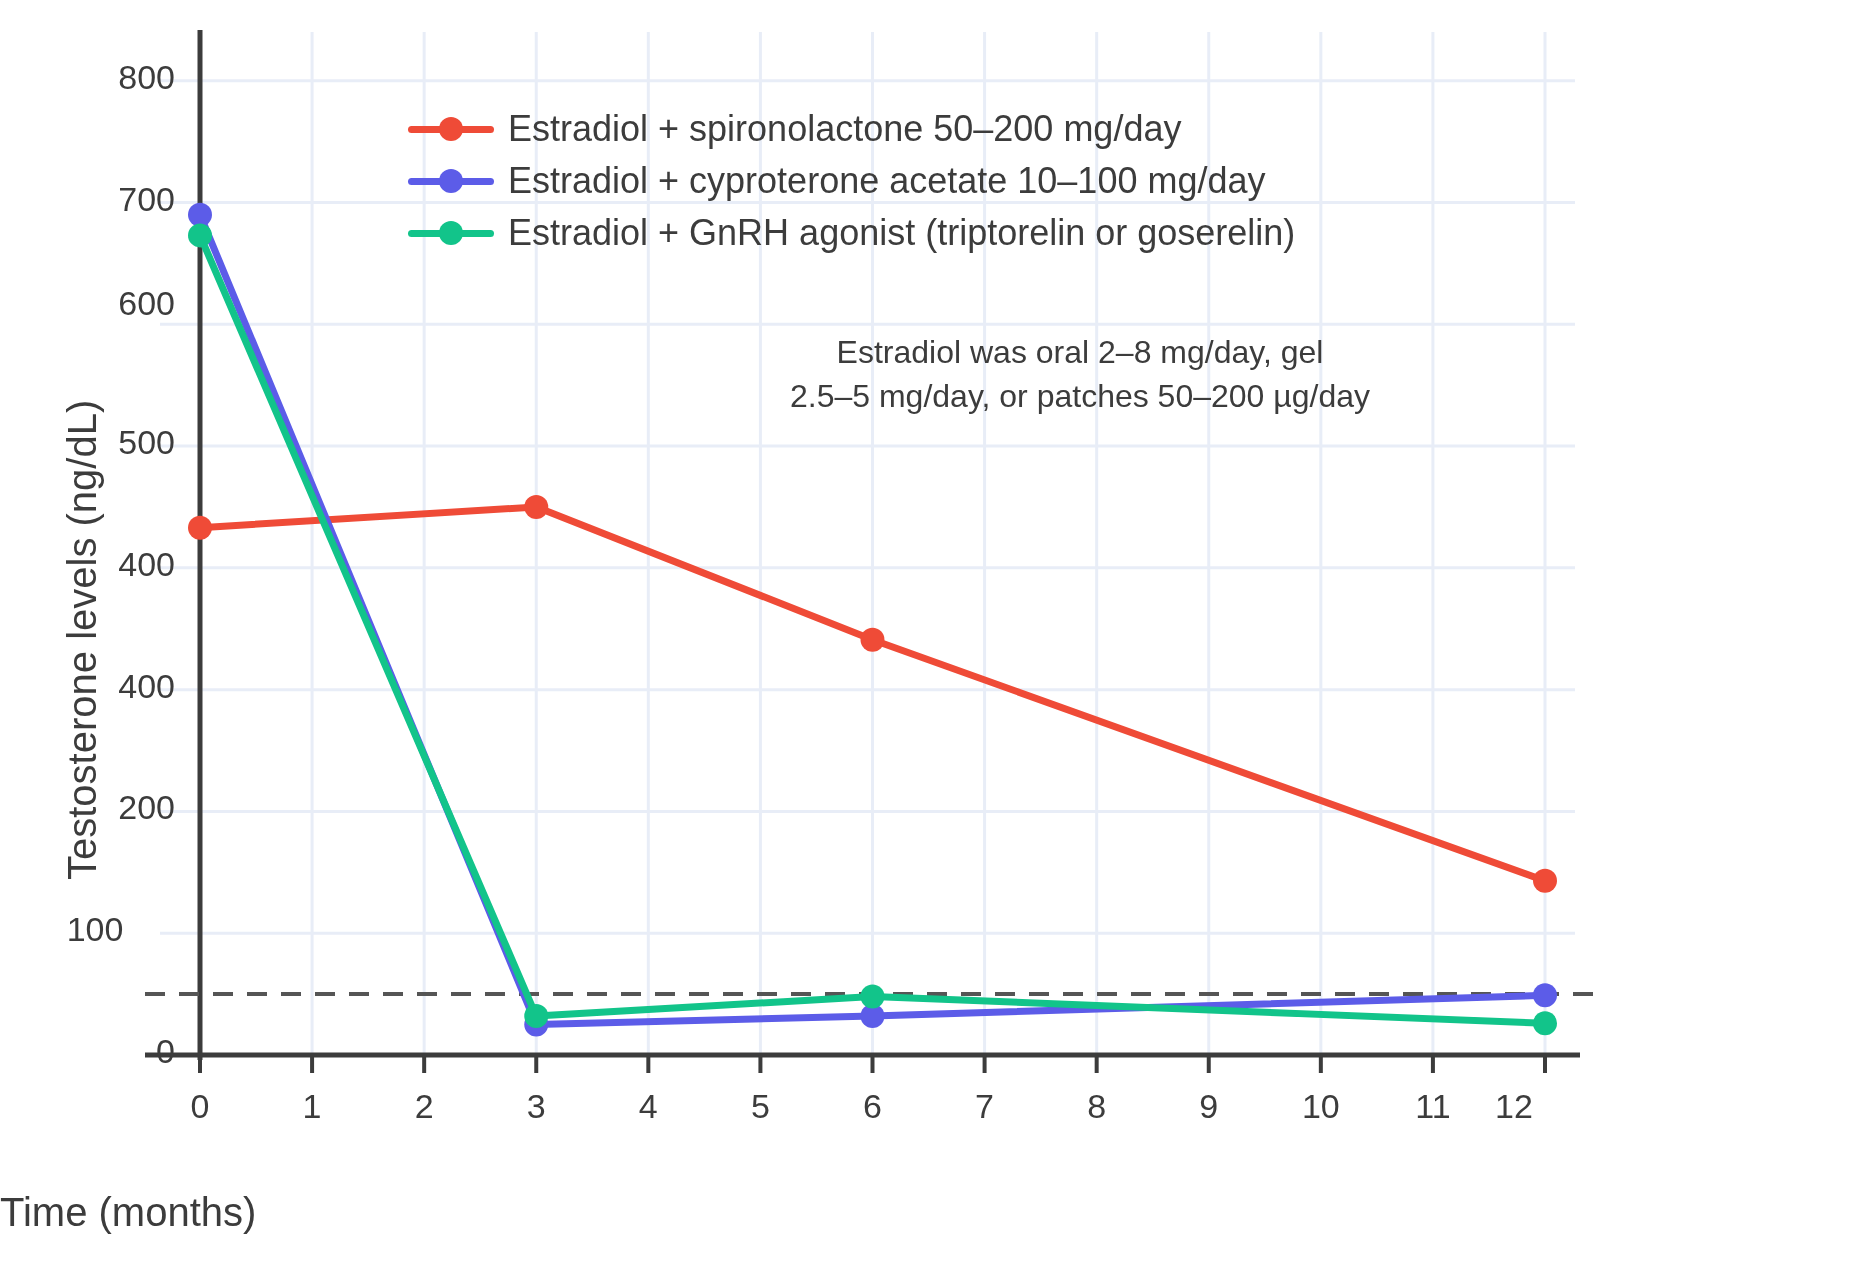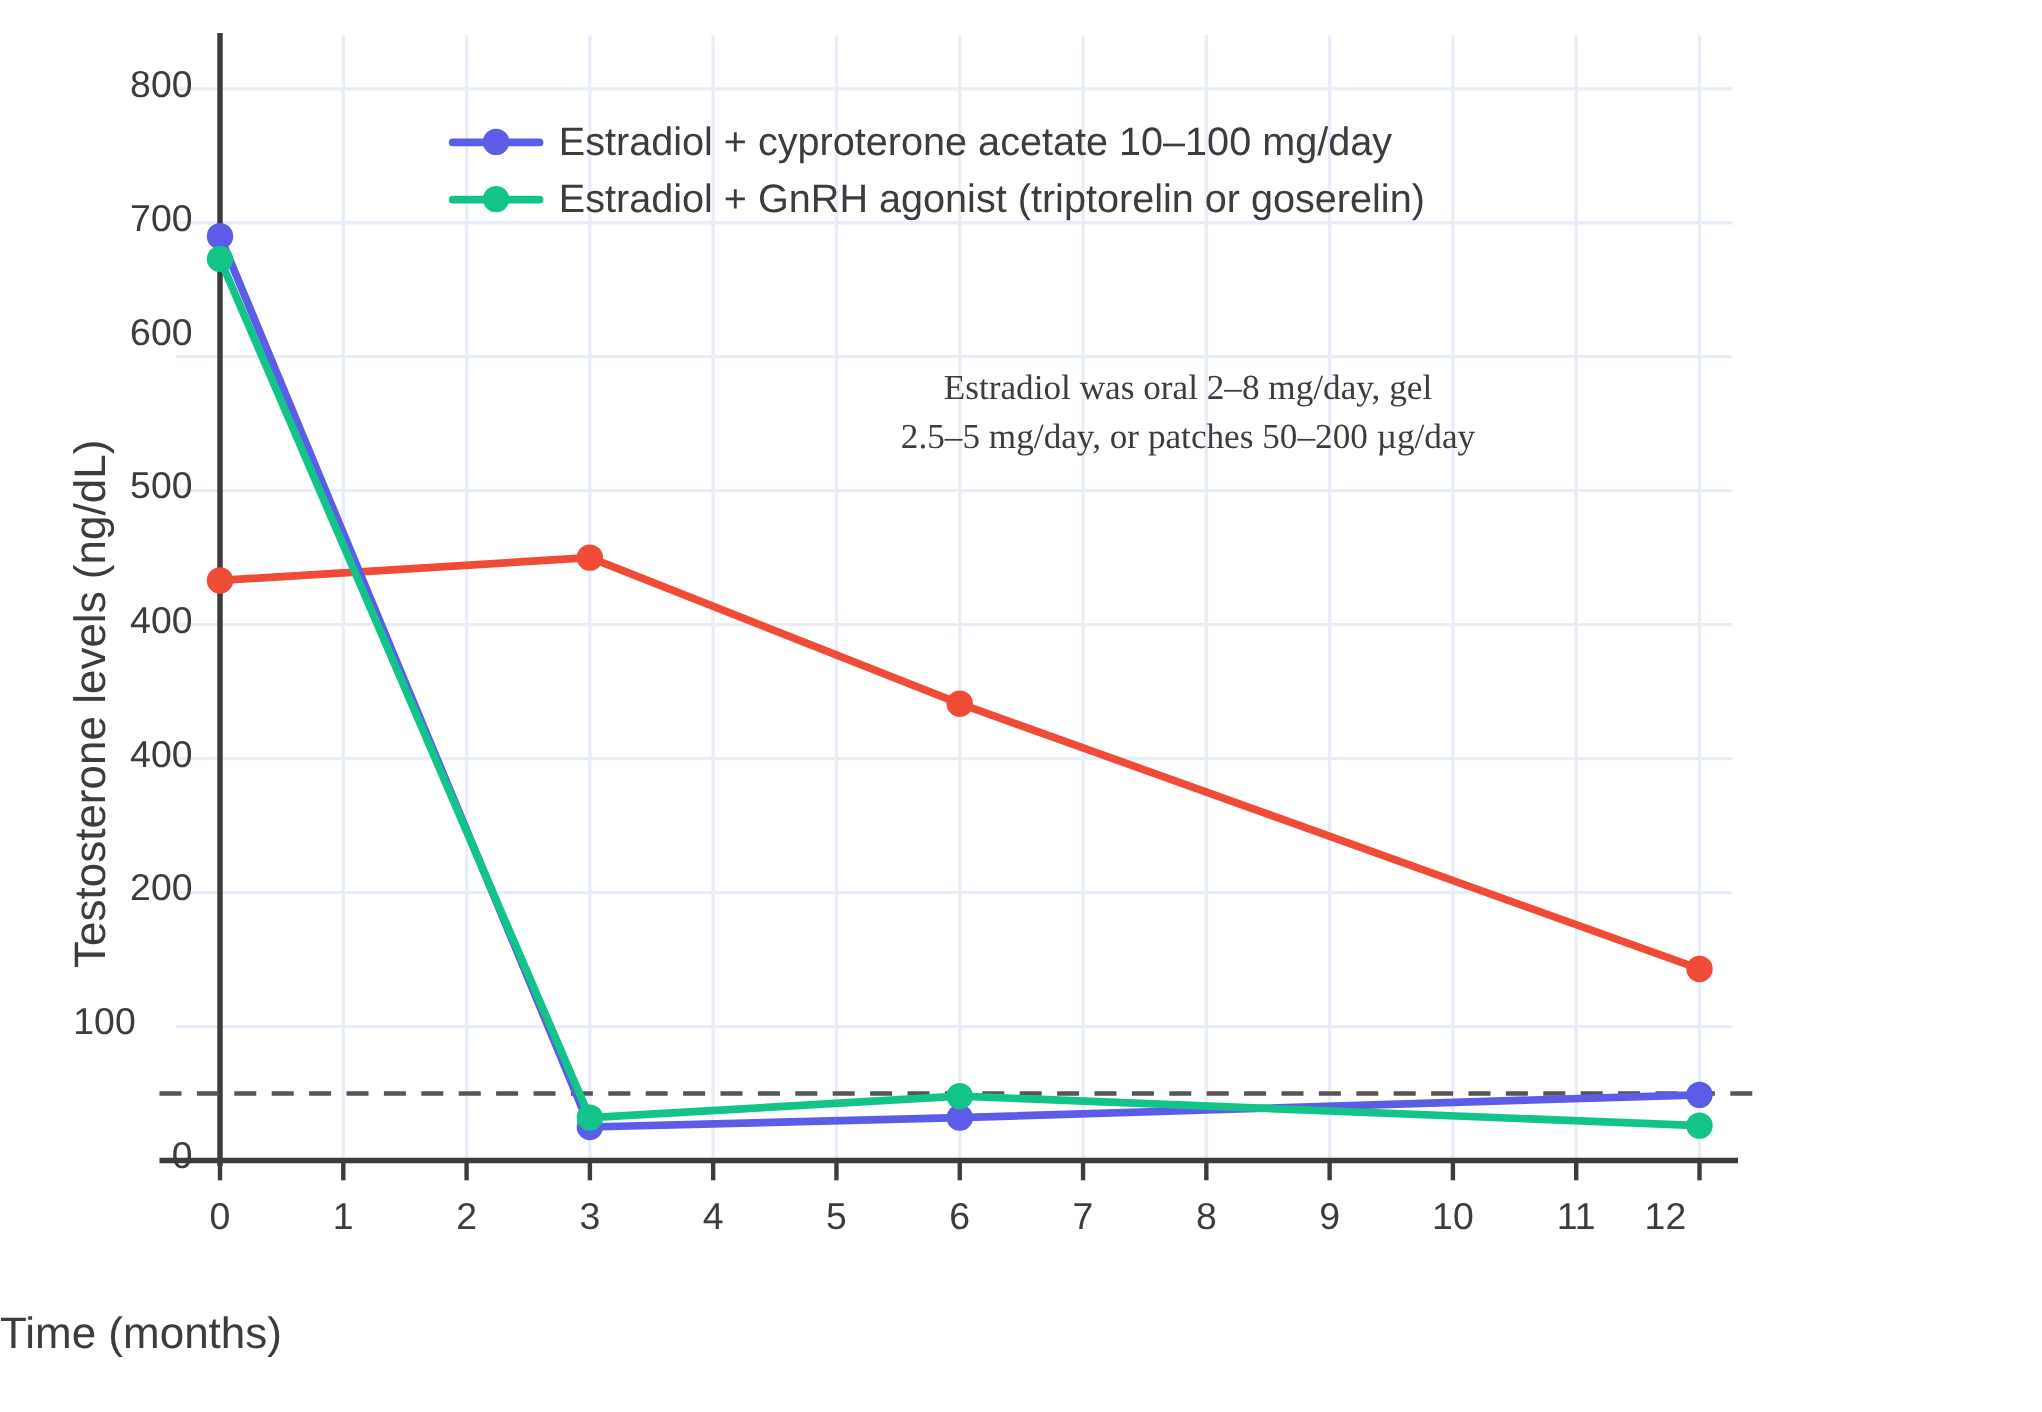--- a/index.html
+++ b/index.html
@@ -92,21 +92,20 @@
   }
   #annotation {
     position: absolute;
     left: 760px;
     top: 330px;
     width: 640px;
     text-align: center;
     font-size: 32px;
     line-height: 44px;
     color: #3c3c3c;
-    font-family: Liberation Serif, serif;
   }
 </style>
 </head>
 <body>
 
 <div id="figure">
 
   <svg id="plot-svg" width="1856" height="1284">
       <line x1="200" y1="32" x2="200" y2="1055" stroke="#e8edf7" stroke-width="3"></line>
       <line x1="312.0833333333333" y1="32" x2="312.0833333333333" y2="1055" stroke="#e8edf7" stroke-width="3"></line>
@@ -189,20 +188,27 @@
       <div class="tick-label" style="left: 1046.67px; width: 100px; top: 1087px;">8</div>
       <div class="tick-label" style="left: 1158.75px; width: 100px; top: 1087px;">9</div>
       <div class="tick-label" style="left: 1270.83px; width: 100px; top: 1087px;">10</div>
       <div class="tick-label" style="left: 1382.92px; width: 100px; top: 1087px;">11</div>
       <div class="tick-label" style="left: 1464px; width: 100px; top: 1087px;">12</div>
     </div>
 
   <div id="legend">
     <div class="legend-row">
       <span class="legend-swatch">
+        <span class="lsline" id="ls0l" style="background: rgb(239, 75, 55);"></span>
+          <span class="lsdot" id="ls0d" style="background: rgb(239, 75, 55);"></span>
+      </span>
+      <span class="legend-text">Estradiol + spironolactone 50–200 mg/day</span>
+    </div>
+    <div class="legend-row">
+      <span class="legend-swatch">
         <span class="lsline" id="ls1l" style="background: rgb(92, 92, 232);"></span>
           <span class="lsdot" id="ls1d" style="background: rgb(92, 92, 232);"></span>
       </span>
       <span class="legend-text">Estradiol + cyproterone acetate 10–100 mg/day</span>
     </div>
     <div class="legend-row">
       <span class="legend-swatch">
         <span class="lsline" id="ls2l" style="background: rgb(18, 196, 138);"></span>
           <span class="lsdot" id="ls2d" style="background: rgb(18, 196, 138);"></span>
       </span>

